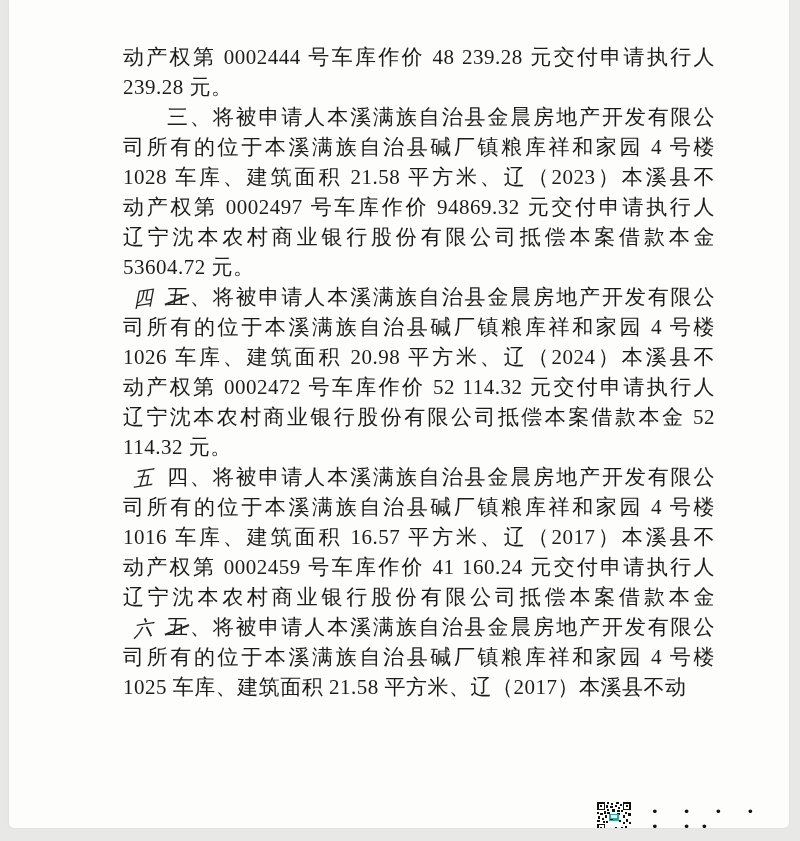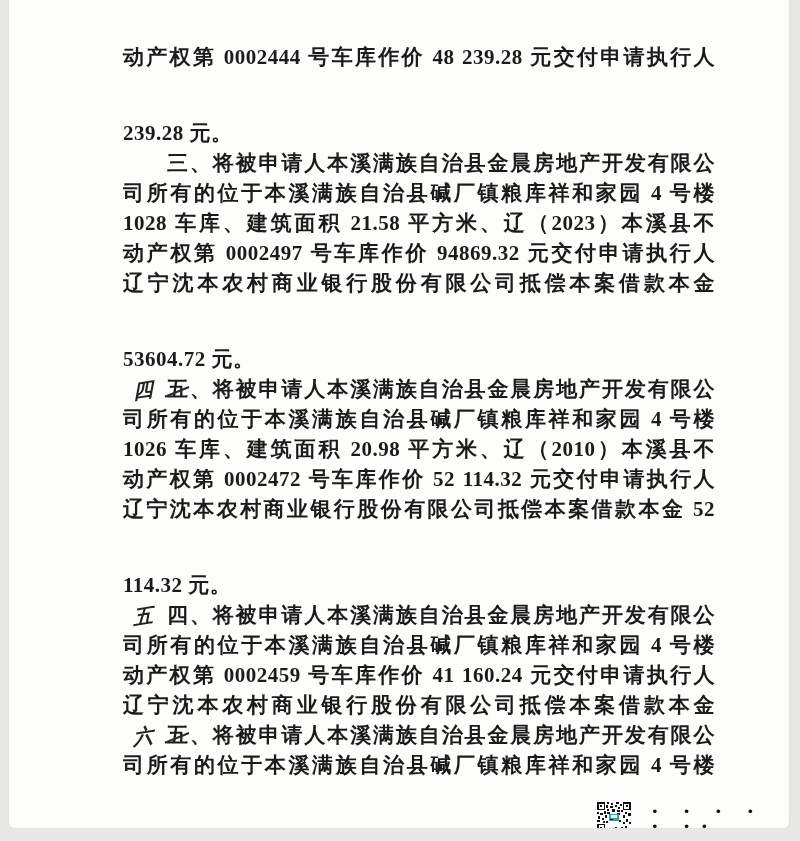--- a/index.html
+++ b/index.html
@@ -14,28 +14,28 @@
     background:#fdfdfc;
     border-radius:0 0 5px 5px;
     box-shadow:0 0 2px rgba(0,0,0,.10);
     overflow:hidden;
   }
   .text-block{
     position:absolute;left:114px;top:42px;width:592px;
     font-size:21px;line-height:30px;color:#1b1b1b;
     letter-spacing:.5px;
   }
-  .line{white-space:nowrap;position:relative;font-weight:bold;}
+  .line{white-space:nowrap;position:relative;}
   .line.fill{
     white-space:normal;
     text-align:justify;
     text-align-last:justify;
     -moz-text-align-last:justify;
   }
-  .line.end{text-align:left;margin-top:46px;}
+  .line.end{text-align:left;}
   .line.indent{padding-left:44px;}
   .hw{
     position:absolute;left:10px;top:1px;
     font-style:italic;
     display:inline-block;
     transform:rotate(-9deg) skewX(-6deg);
     font-size:.95em;
     color:#222;
   }
   .struck{position:relative;display:inline-block;}
@@ -66,30 +66,32 @@
       <div class="line fill">动产权第 0002444 号车库作价 48 239.28 元交付申请执行人</div>
       <div class="line end">239.28 元。</div>
       <div class="line fill indent">三、将被申请人本溪满族自治县金晨房地产开发有限公</div>
       <div class="line fill">司所有的位于本溪满族自治县碱厂镇粮库祥和家园 4 号楼</div>
       <div class="line fill">1028 车库、建筑面积 21.58 平方米、辽（2023）本溪县不</div>
       <div class="line fill">动产权第 0002497 号车库作价 94869.32 元交付申请执行人</div>
       <div class="line fill">辽宁沈本农村商业银行股份有限公司抵偿本案借款本金</div>
       <div class="line end">53604.72 元。</div>
       <div class="line fill indent"><span class="hw">四</span><span class="struck">五</span>、将被申请人本溪满族自治县金晨房地产开发有限公</div>
       <div class="line fill">司所有的位于本溪满族自治县碱厂镇粮库祥和家园 4 号楼</div>
-      <div class="line fill">1026 车库、建筑面积 20.98 平方米、辽（2010）本溪县不</div>
+      <div class="line fill">1026 车库、建筑面积 20.98 平方米、辽（2024）本溪县不</div>
       <div class="line fill">动产权第 0002472 号车库作价 52 114.32 元交付申请执行人</div>
       <div class="line fill">辽宁沈本农村商业银行股份有限公司抵偿本案借款本金 52</div>
       <div class="line end">114.32 元。</div>
       <div class="line fill indent"><span class="hw">五</span>四、将被申请人本溪满族自治县金晨房地产开发有限公</div>
       <div class="line fill">司所有的位于本溪满族自治县碱厂镇粮库祥和家园 4 号楼</div>
+      <div class="line fill">1016 车库、建筑面积 16.57 平方米、辽（2017）本溪县不</div>
       <div class="line fill">动产权第 0002459 号车库作价 41 160.24 元交付申请执行人</div>
       <div class="line fill">辽宁沈本农村商业银行股份有限公司抵偿本案借款本金</div>
       <div class="line fill indent"><span class="hw">六</span><span class="struck">五</span>、将被申请人本溪满族自治县金晨房地产开发有限公</div>
       <div class="line fill">司所有的位于本溪满族自治县碱厂镇粮库祥和家园 4 号楼</div>
+      <div class="line end">1025 车库、建筑面积 21.58 平方米、辽（2017）本溪县不动</div>
     </div>
 
   <div class="footer">
     <div class="qr">
       <svg width="34" height="30" viewBox="0 0 33 29" shape-rendering="crispEdges">
         <rect x="0" y="0" width="33" height="29" fill="#ffffff"></rect>
 
         <rect x="0" y="0" width="8" height="8" fill="#111"></rect>
           <rect x="1.5" y="1.5" width="5" height="5" fill="#fff"></rect>
           <rect x="3" y="3" width="2" height="2" fill="#111"></rect>

